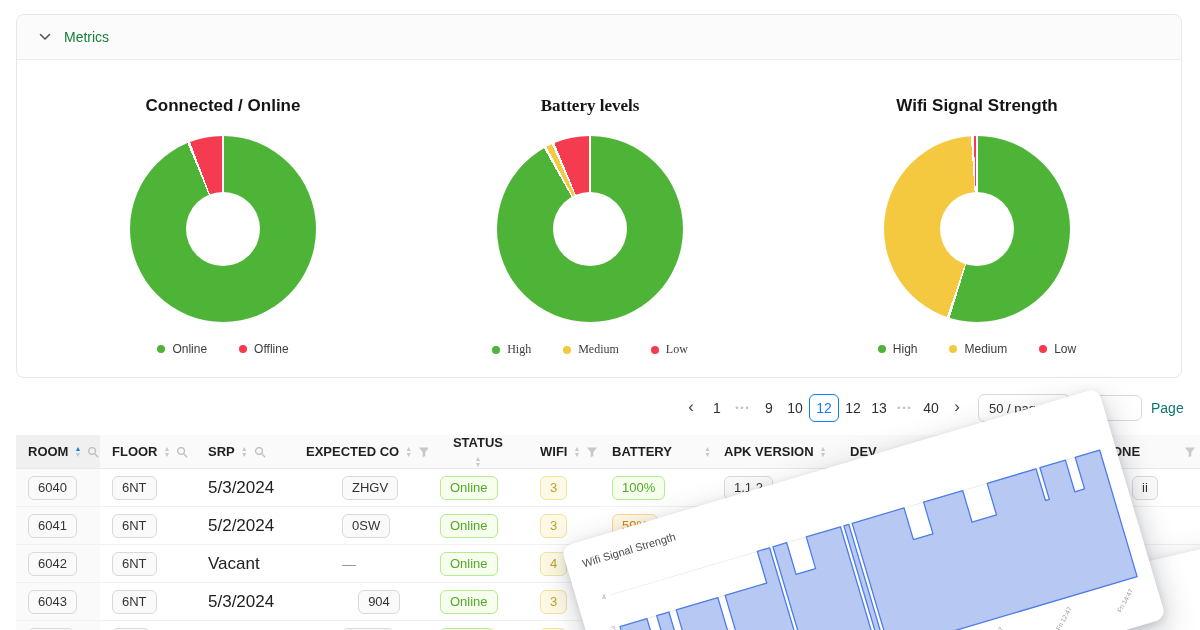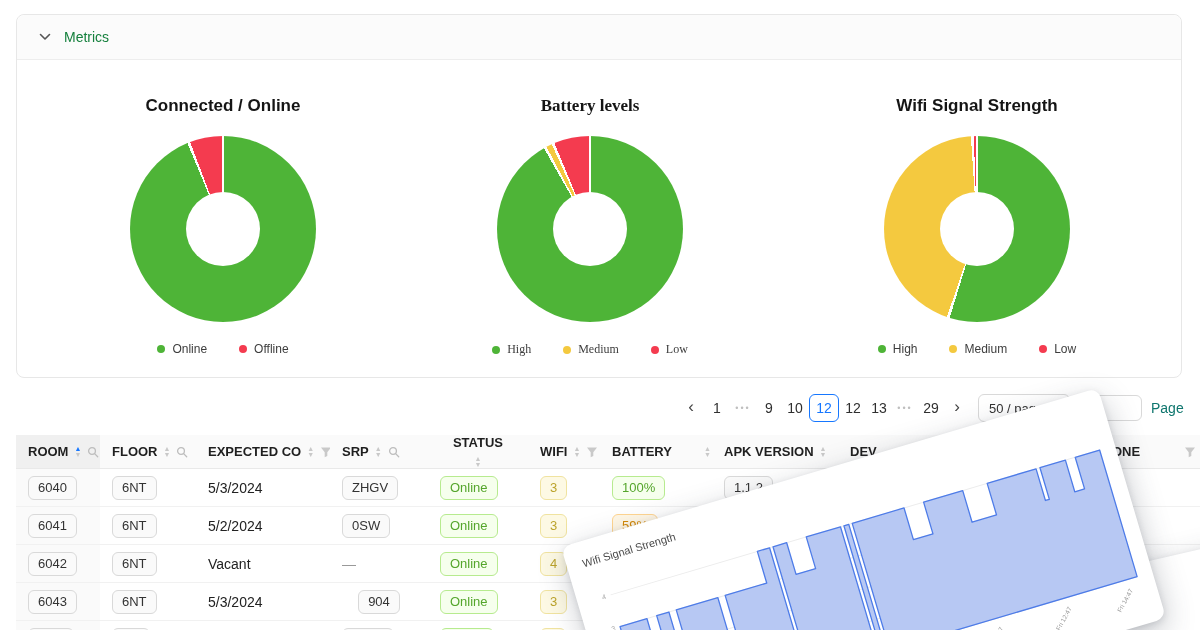--- a/index.html
+++ b/index.html
@@ -51,21 +51,21 @@
   .hicon{display:flex;align-items:center;cursor:pointer}
   .trow{display:flex;height:37px;border-bottom:1px solid #f1f1f1;align-items:center}
   .td{padding:0 12px;box-sizing:border-box;display:flex;align-items:center;height:100%;overflow:hidden}
   .td.sorted{background:#fafafa}
   .tag{height:24px;display:inline-flex;align-items:center;justify-content:center;padding:0 9px;
        border-radius:6px;font-size:13px;box-sizing:border-box;white-space:nowrap}
   .tag-plain{background:#fafafa;border:1px solid #d9d9d9;color:#333}
   .tag-green{background:#f6ffed;border:1px solid #b7eb8f;color:#55a62c}
   .tag-yellow{background:#fdf9e4;border:1px solid #f0e3a0;color:#bca32b}
   .tag-gold{background:#fff7e6;border:1px solid #ffd591;color:#d48806}
-  .cell-text{font-size:14px;color:#222}
+  .cell-text{font-size:17px;color:#222}
   .dash{color:#999;font-size:14px}
 
   
   .sheet{position:absolute;background:#fff;border-radius:10px;transform-origin:0 0;
          box-shadow:0 10px 30px rgba(55,60,75,.28), 0 2px 6px rgba(55,60,75,.15)}
   .sheet-back{left:980px;top:600px;width:300px;height:110px;transform:rotate(-13deg);z-index:5}
   .sheet-main{left:561px;top:547px;width:560px;height:240px;transform:rotate(-16.5deg);z-index:6;overflow:hidden}
   .sheet-title{position:absolute;left:16px;top:16px;font-size:11px;color:#4a4a4a}
   .sheet-chart{position:absolute;left:10px;top:32px;width:540px;height:200px}
 </style>
@@ -142,21 +142,21 @@
     <span id="pager-items" style="display:flex;align-items:center">
         <span class="p-item p-arrow">‹</span>
         <span class="p-item">1</span>
         <span class="p-item p-dots">•••</span>
         <span class="p-item">9</span>
         <span class="p-item">10</span>
         <span class="p-item active">12</span>
         <span class="p-item">12</span>
         <span class="p-item">13</span>
         <span class="p-item p-dots">•••</span>
-        <span class="p-item">29</span>
+        <span class="p-item">40</span>
         <span class="p-item p-arrow">›</span>
       </span>
     <span class="p-select">
       <span>50 / page</span>
       <span class="sel-caret">▾</span>
     </span>
     <span class="p-input"></span>
     <span class="p-page-label">Page</span>
   </div>
 
@@ -181,42 +181,42 @@
             <span class="caret ">▲</span>
             <span class="caret ">▼</span>
           </span>
           <span class="hicon">
             <svg width="12" height="12" viewBox="0 0 12 12">
               <circle cx="5" cy="5" r="3.4" fill="none" stroke="#bdbdbd" stroke-width="1.3"></circle>
               <line x1="7.6" y1="7.6" x2="10.7" y2="10.7" stroke="#bdbdbd" stroke-width="1.3" stroke-linecap="round"></line>
             </svg>
           </span>
         </div>
+        <div class="th" style="width: 98px;">
+          <span>SRP</span>
+          <span class="sorter">
+            <span class="caret ">▲</span>
+            <span class="caret ">▼</span>
+          </span>
+          <span class="hicon">
+            <svg width="12" height="12" viewBox="0 0 12 12">
+              <circle cx="5" cy="5" r="3.4" fill="none" stroke="#bdbdbd" stroke-width="1.3"></circle>
+              <line x1="7.6" y1="7.6" x2="10.7" y2="10.7" stroke="#bdbdbd" stroke-width="1.3" stroke-linecap="round"></line>
+            </svg>
+          </span>
+        </div>
         <div class="th" style="width: 134px;">
           <span>EXPECTED CO</span>
           <span class="sorter">
             <span class="caret ">▲</span>
             <span class="caret ">▼</span>
           </span>
           <span class="hicon">
             <svg width="12" height="12" viewBox="0 0 12 12">
               <path d="M1 1.5h10L7.3 6.2v3.9L4.7 11.2V6.2z" fill="#c9c9c9"></path>
-            </svg>
-          </span>
-        </div>
-        <div class="th" style="width: 98px;">
-          <span>SRP</span>
-          <span class="sorter">
-            <span class="caret ">▲</span>
-            <span class="caret ">▼</span>
-          </span>
-          <span class="hicon">
-            <svg width="12" height="12" viewBox="0 0 12 12">
-              <circle cx="5" cy="5" r="3.4" fill="none" stroke="#bdbdbd" stroke-width="1.3"></circle>
-              <line x1="7.6" y1="7.6" x2="10.7" y2="10.7" stroke="#bdbdbd" stroke-width="1.3" stroke-linecap="round"></line>
             </svg>
           </span>
         </div>
         <div class="th" style="width: 100px; flex-direction: column;">
           <span>STATUS</span>
           <span class="sorter">
             <span class="caret ">▲</span>
             <span class="caret ">▼</span>
           </span>
           <span class="hicon">
@@ -288,20 +288,23 @@
           <div class="td" style="width: 72px;">
             <span class="tag tag-yellow">3</span>
           </div>
           <div class="td" style="width: 112px;">
             <span class="tag tag-green">100%</span>
           </div>
           <div class="td" style="width: 126px;">
             <span class="tag tag-plain">1.1.2</span>
           </div>
           <div class="td" style="width: 262px;"></div>
+          <div class="td" style="width: 100px;">
+            <span class="tag tag-plain" style="margin-left: 20px;">ii</span>
+          </div>
         </div>
         <div class="trow">
           <div class="td sorted" style="width: 84px;">
             <span class="tag tag-plain">6041</span>
           </div>
           <div class="td" style="width: 96px;">
             <span class="tag tag-plain">6NT</span>
           </div>
           <div class="td" style="width: 134px;">
             <span class="cell-text">5/2/2024</span>

